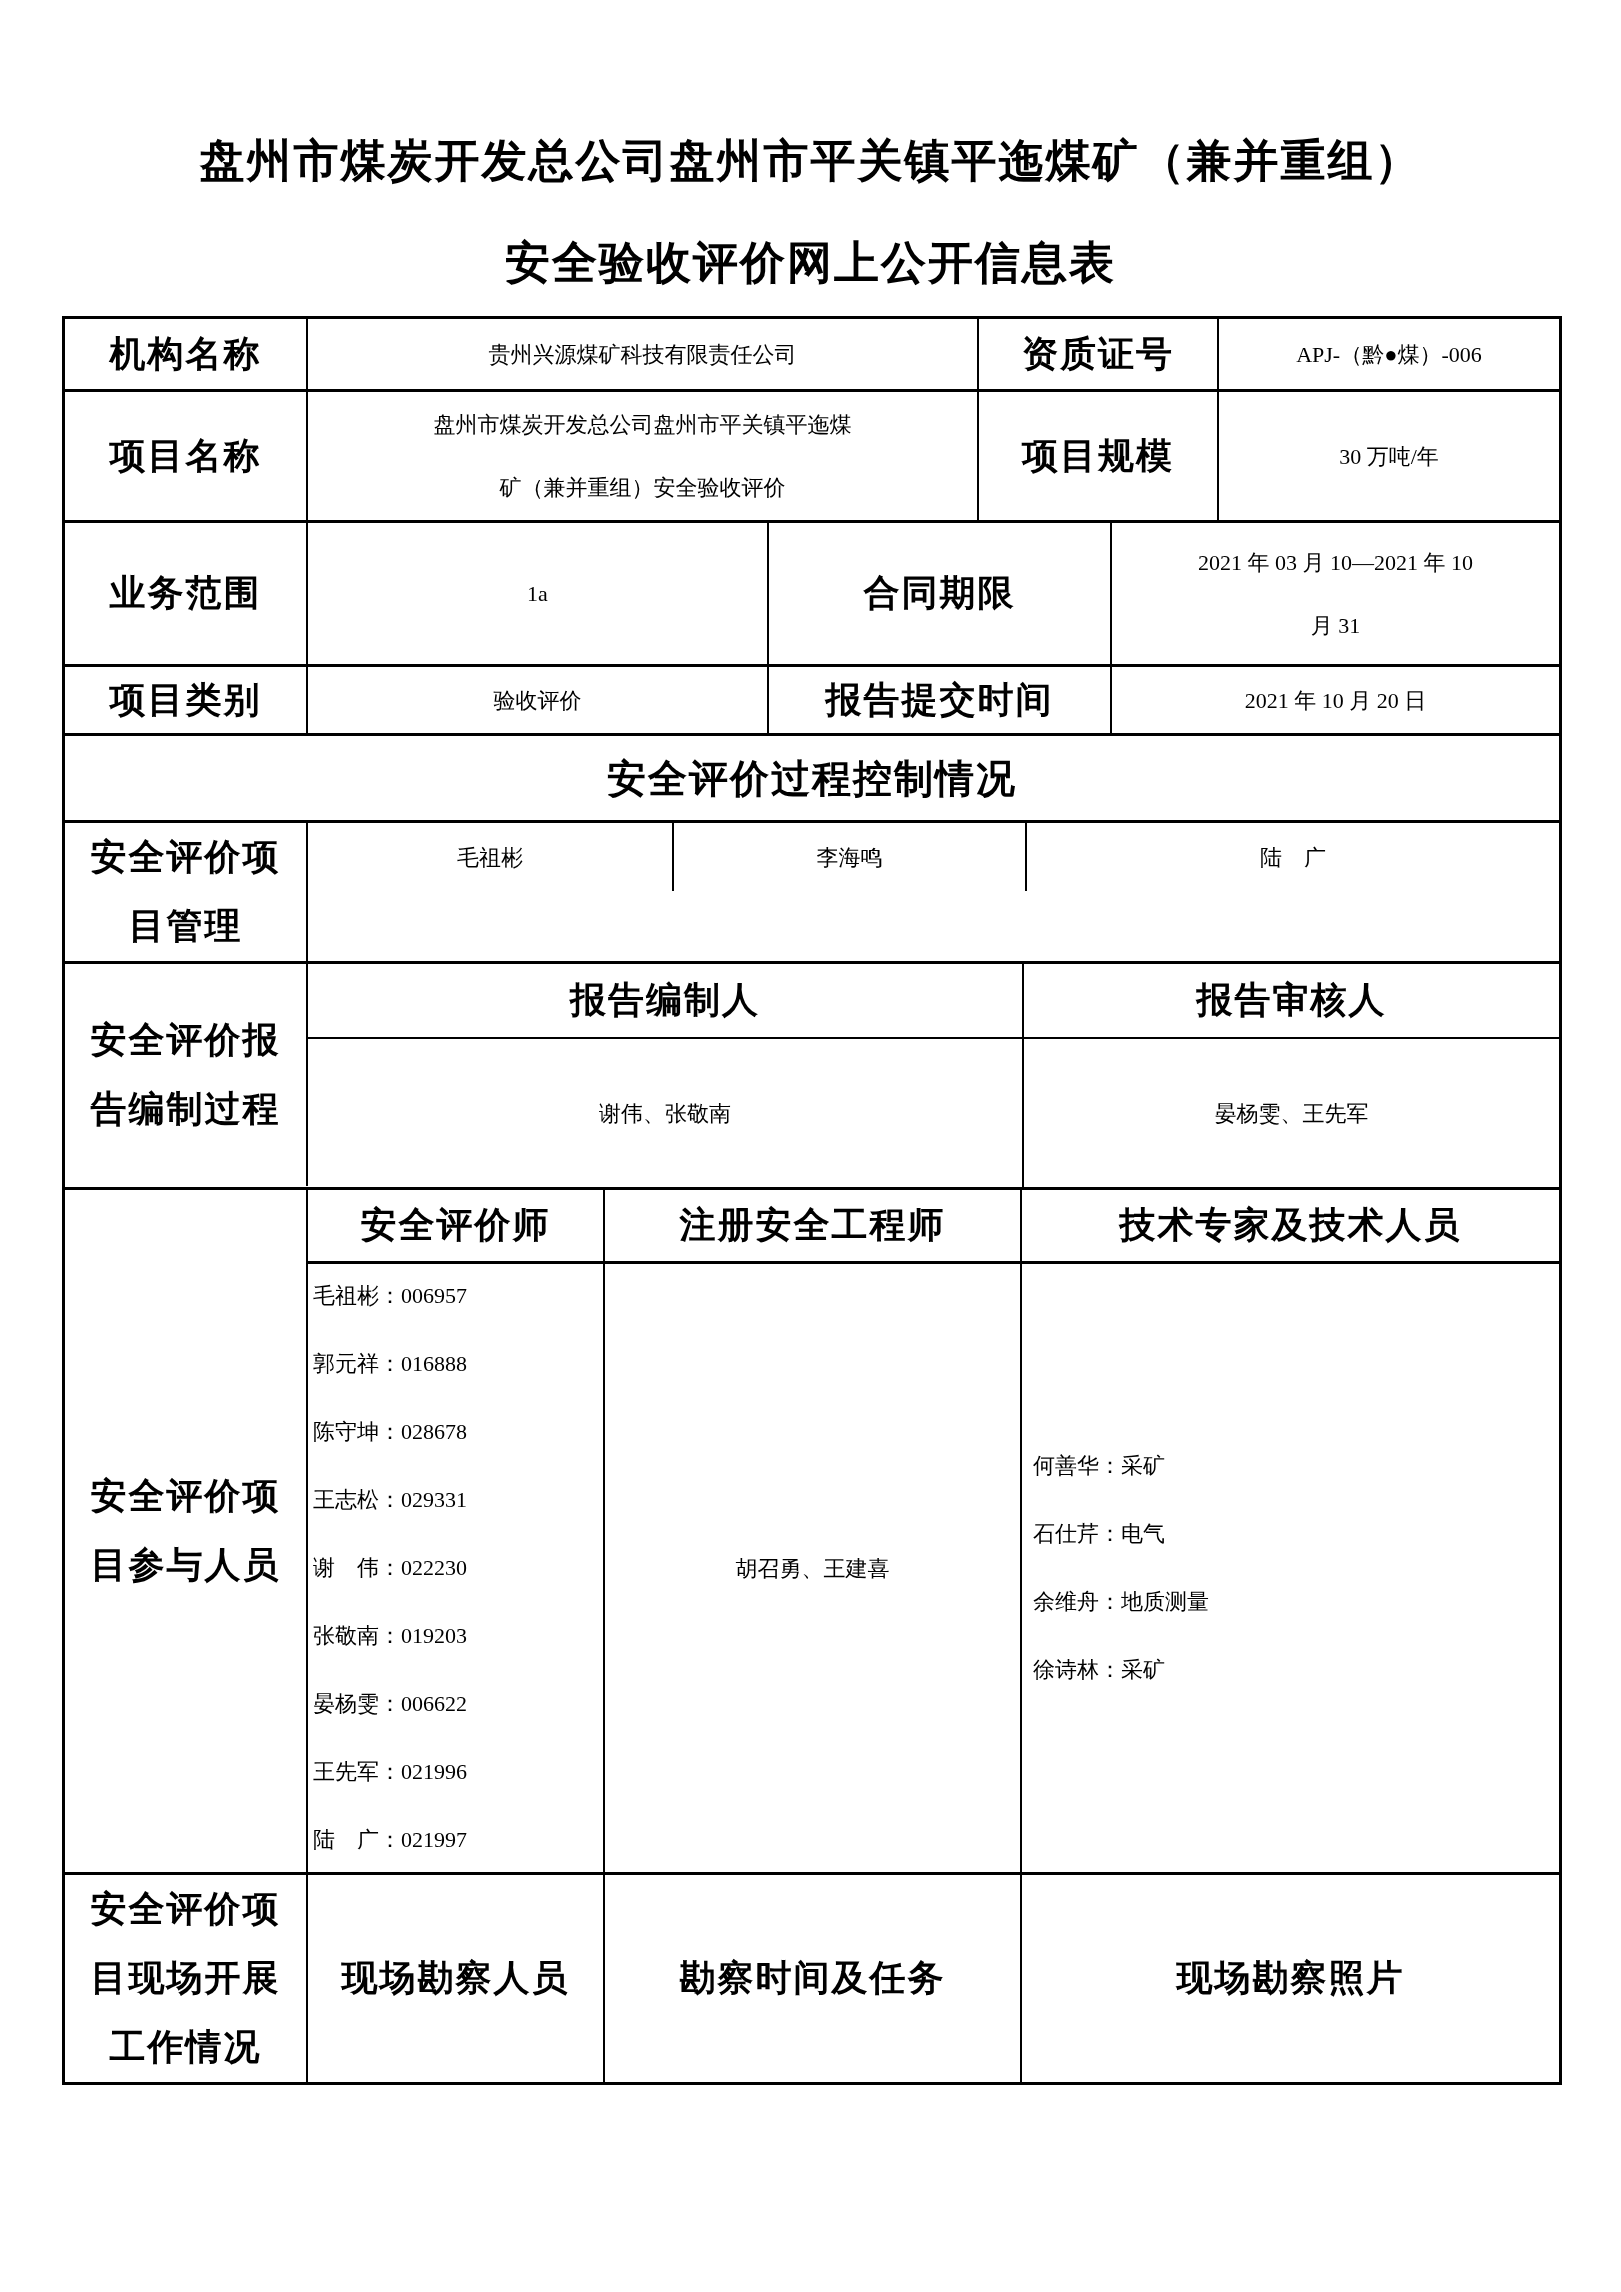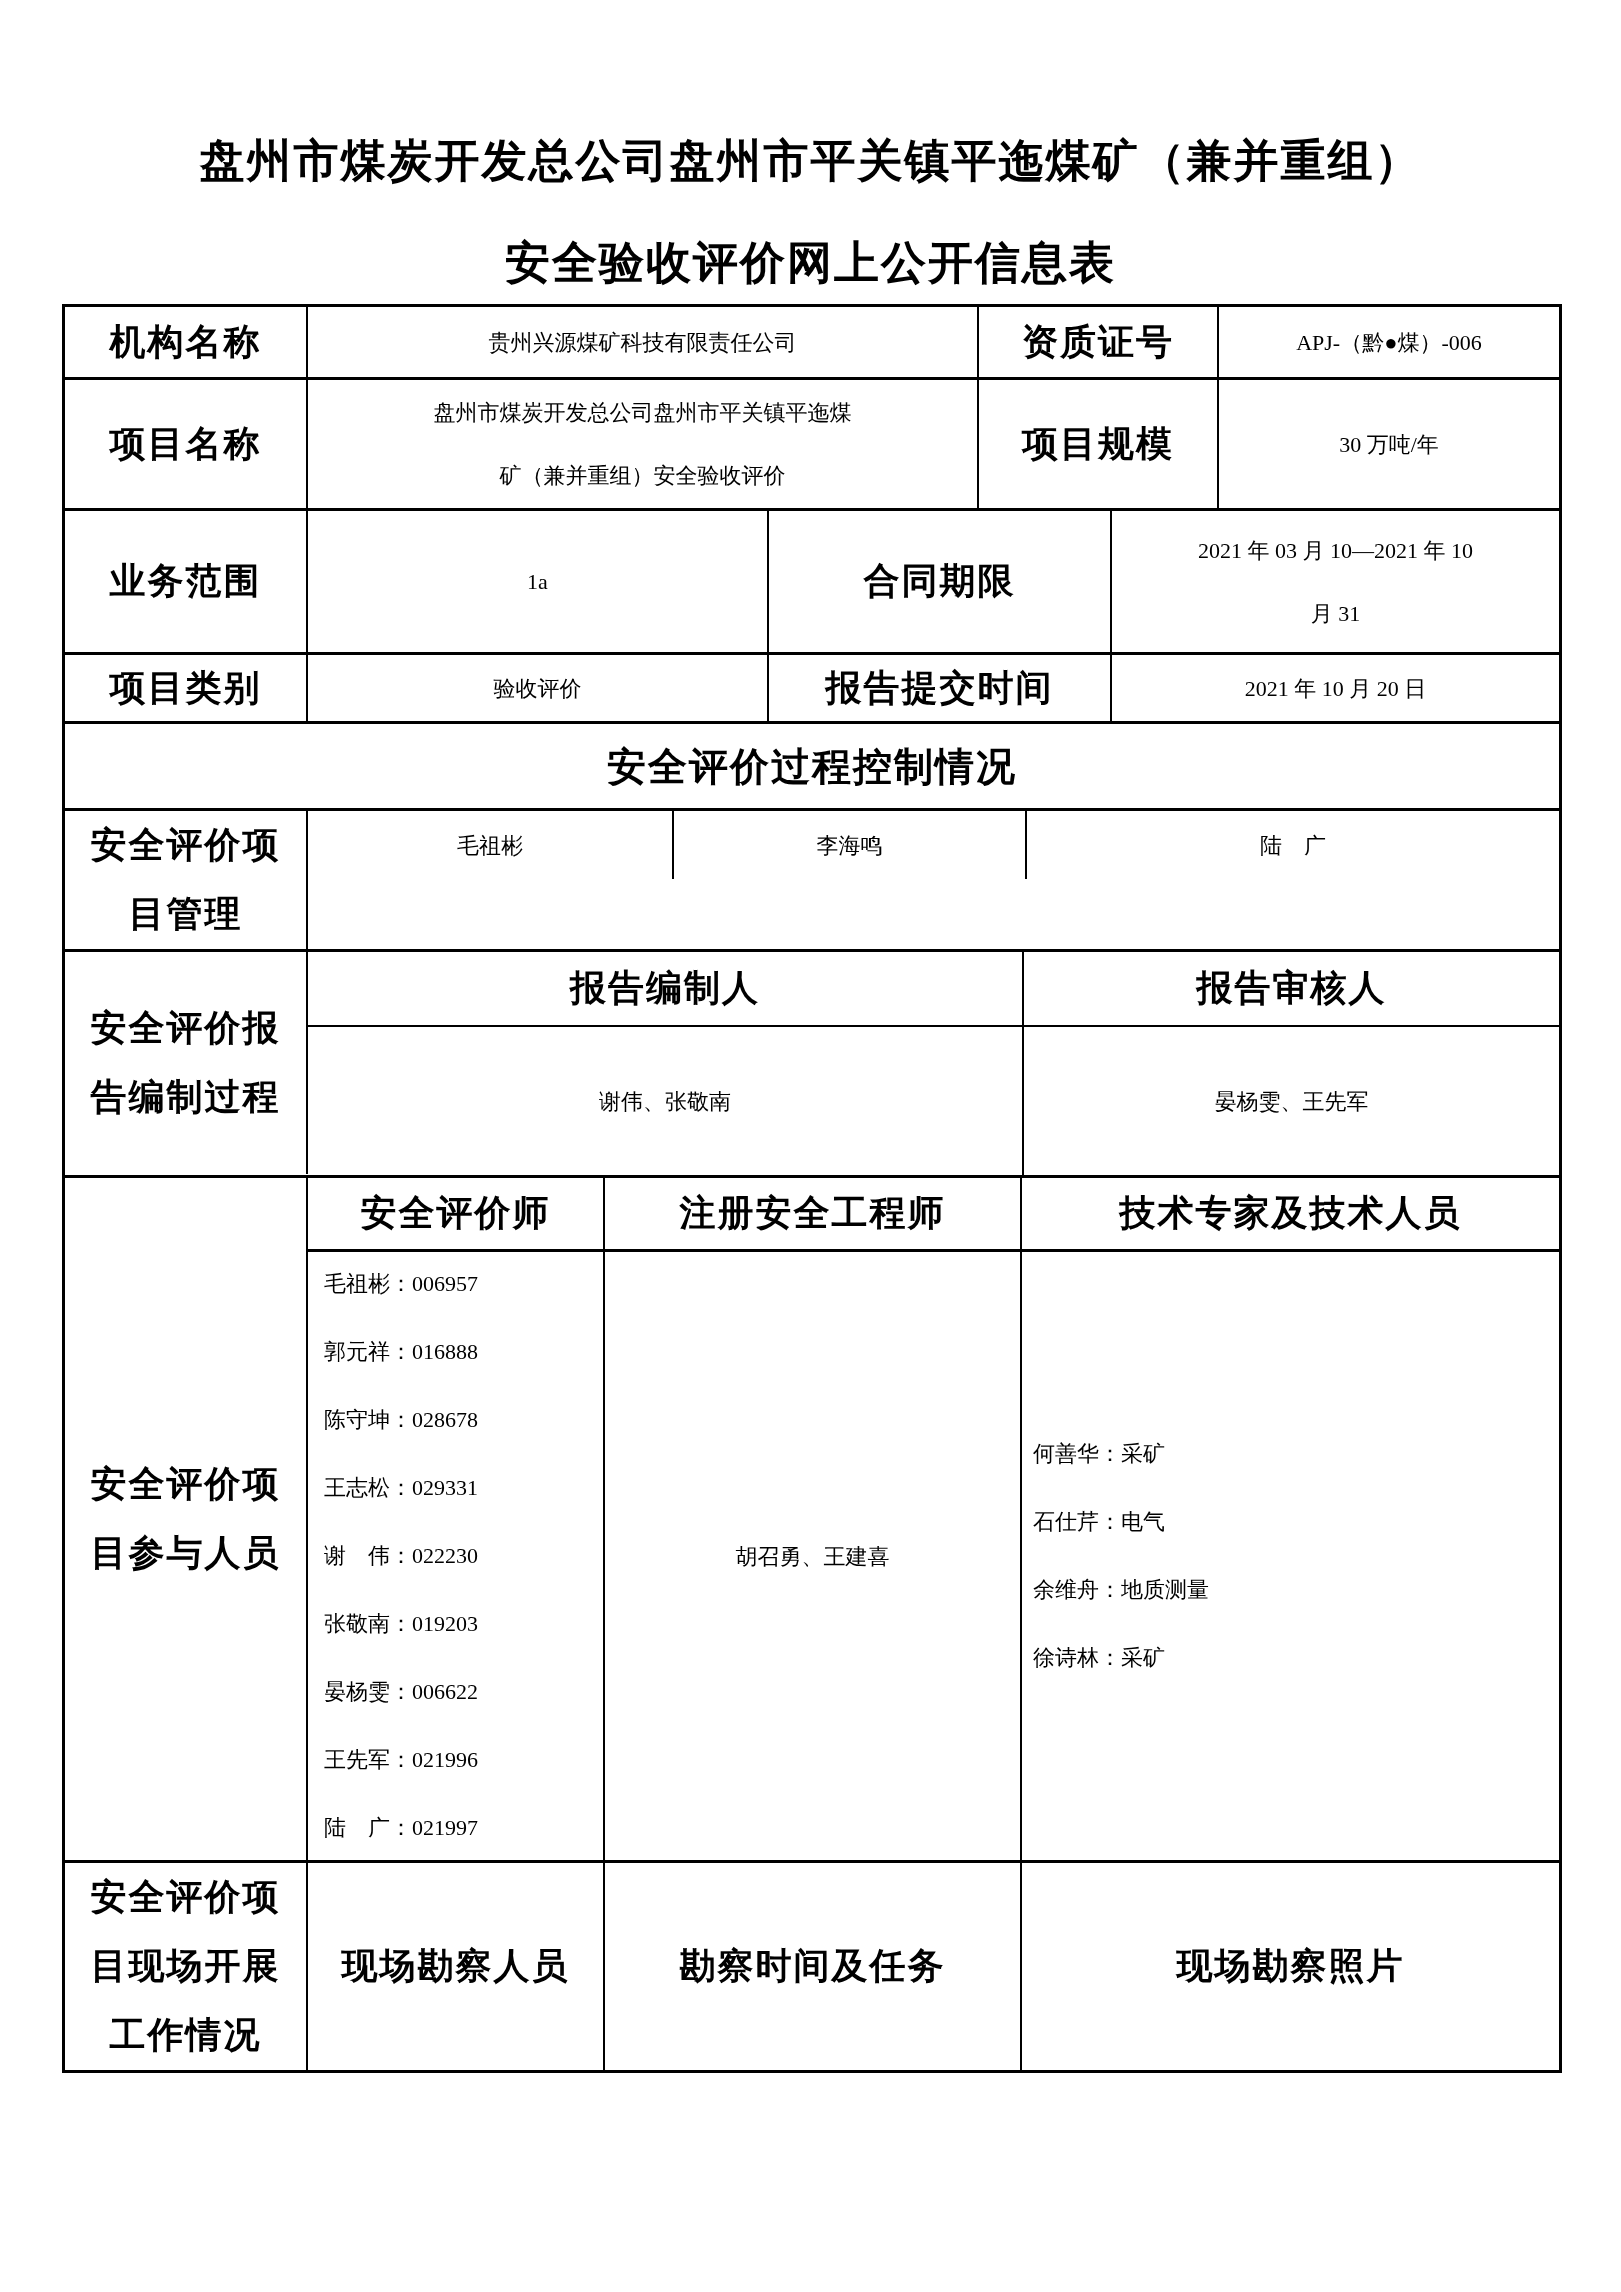--- a/index.html
+++ b/index.html
@@ -7,21 +7,21 @@
     width:1621px;height:2293px;background:#ffffff;color:#000;
     font-family:"Liberation Serif","DejaVu Serif",serif;
     position:relative;overflow:hidden;
   }
   .title-block{
     position:absolute;top:110px;left:0;width:100%;
     text-align:center;font-weight:bold;font-size:45px;
     line-height:102px;letter-spacing:2px;white-space:pre-line;
   }
   .doc-table{
-    position:absolute;left:62px;top:304px;width:1500px;
+    position:absolute;left:62px;top:316px;width:1500px;
     border:3.9px solid #000;box-sizing:border-box;
     display:flex;flex-direction:column;background:#fff;
   }
   .row{display:flex;}
   .section{display:flex;}
   .sub{display:flex;flex-direction:column;flex:1;min-width:0;}
   .cell{
     box-sizing:border-box;display:flex;align-items:center;justify-content:center;
     text-align:center;white-space:pre-line;font-size:22px;line-height:63px;
     padding:0 9.8px;min-width:0;
@@ -106,21 +106,21 @@
   <div class="section bb4">
     <div class="cell th br" style="flex:0 0 243px;height:682px">安全评价项
 目参与人员</div>
     <div class="sub">
       <div class="row bb4" style="height:71px">
         <div class="cell th br" style="flex:0 0 297px">安全评价师</div>
         <div class="cell th br" style="flex:0 0 417px">注册安全工程师</div>
         <div class="cell th" style="flex:1">技术专家及技术人员</div>
       </div>
       <div class="row" style="height:608px">
-        <div class="cell br left lh69" style="flex:0 0 297px;padding-left:16px">毛祖彬：006957
+        <div class="cell br left lh69" style="flex:0 0 297px;padding-left:5px">毛祖彬：006957
 郭元祥：016888
 陈守坤：028678
 王志松：029331
 谢　伟：022230
 张敬南：019203
 晏杨雯：006622
 王先军：021996
 陆　广：021997</div>
         <div class="cell br" style="flex:0 0 417px">胡召勇、王建喜</div>
         <div class="cell left lh69" style="flex:1;padding-left:11px">何善华：采矿

